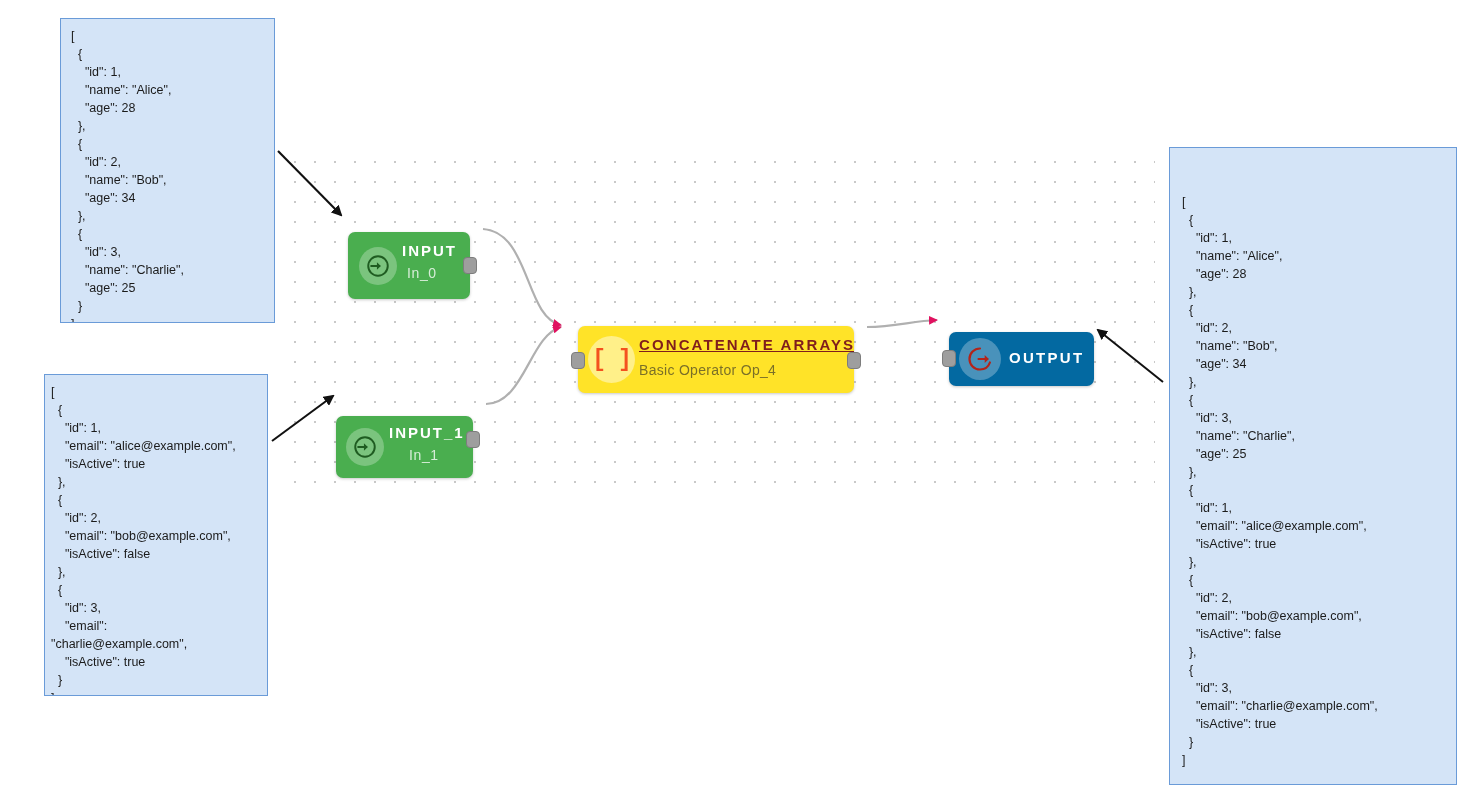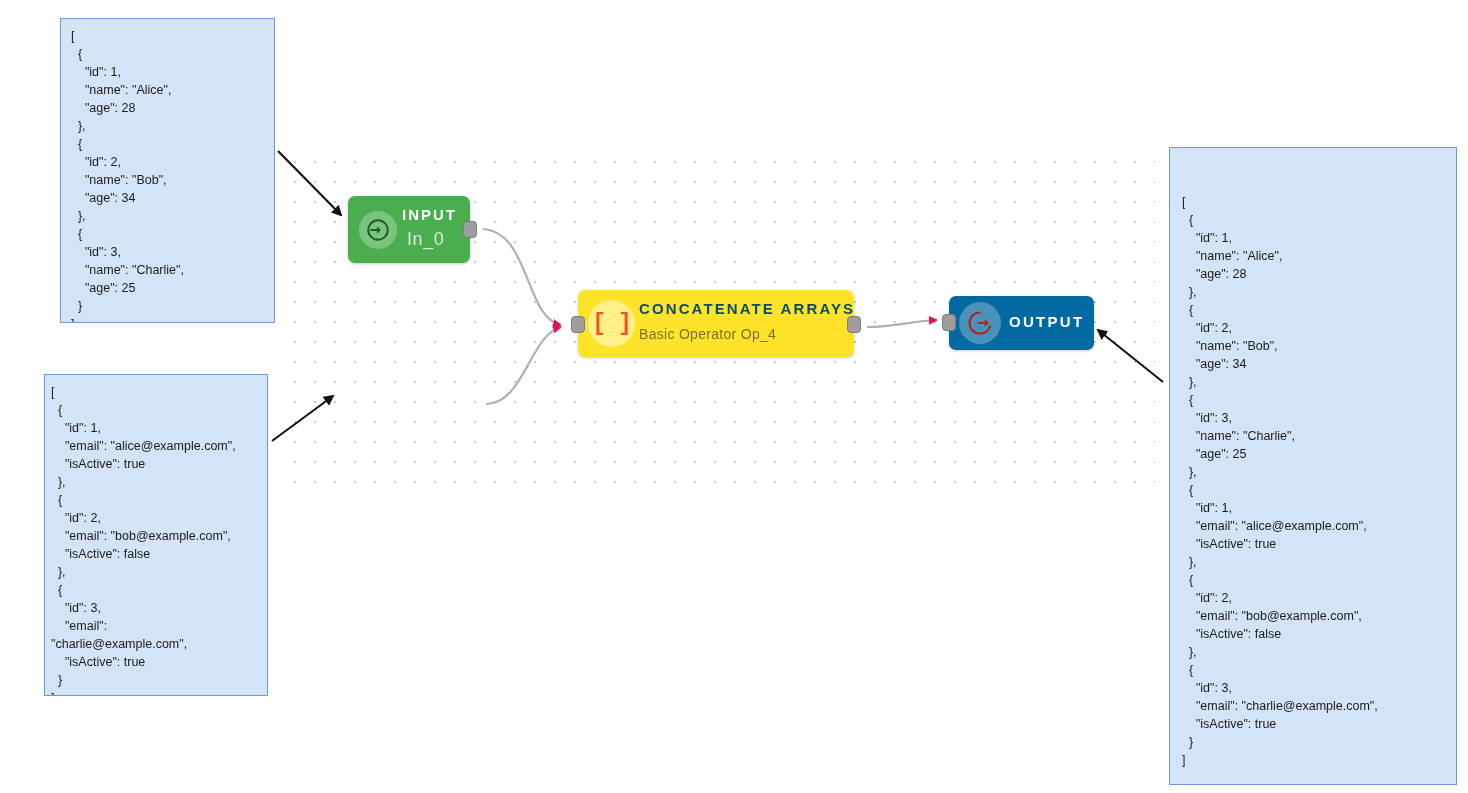--- a/index.html
+++ b/index.html
@@ -65,20 +65,21 @@
     padding: 45px 12px 8px 12px;
   }
 
   
   .node {
     position: absolute;
     box-sizing: border-box;
     border-radius: 7px;
     box-shadow: 0 1px 3px rgba(0,0,0,0.22);
     overflow: visible;
+    margin-top: 36px;
   }
   .node-inner {
     position: relative;
     width: 100%;
     height: 100%;
     border-radius: 7px;
     overflow: hidden;
   }
   .node-icon-disc {
     position: absolute;
@@ -92,21 +93,21 @@
     position: absolute;
     color: #ffffff;
     font-weight: bold;
     letter-spacing: 2px;
     font-size: 15px;
     white-space: nowrap;
   }
   .node-sub {
     position: absolute;
     color: rgba(255,255,255,0.78);
-    font-size: 18px;
+    font-size: 14px;
     letter-spacing: 0.6px;
     white-space: nowrap;
   }
 
   
   .node-input { background: #4aae4f; }
   .node-input .node-icon-disc { background: rgba(255,255,255,0.27); }
 
   #node-in0 { left: 348px; top: 196px; width: 122px; height: 67px; }
   #node-in0 .node-icon-disc { left: 11px; top: 15px; width: 38px; height: 38px; }
@@ -129,25 +130,26 @@
   }
   #node-op .op-bracket {
     color: #f4511e;
     font-family: "Liberation Mono", monospace;
     font-size: 23px;
     font-weight: bold;
     letter-spacing: -1px;
   }
   #node-op .node-title {
     left: 61px; top: 10px;
-    color: #0c4a6e;
+    color: #7f1d1d;
     letter-spacing: 2.1px;
     font-size: 15px;
     width: 210px;
     text-align: center;
+    text-decoration: underline;
   }
   #node-op .node-sub {
     left: 61px; top: 36px;
     color: rgba(40,40,40,0.62);
     font-size: 14px;
     width: 210px;
     text-align: left;
     letter-spacing: 0.3px;
   }
 
@@ -223,20 +225,34 @@
           <path d="M5 12 H14" fill="none" stroke="#1f5c21" stroke-width="1.8"></path>
           <path d="M11 8.5 L14.6 12 L11 15.5 Z" fill="#1f5c21"></path>
         </svg>
       </div>
       <div class="node-title">INPUT</div>
       <div class="node-sub">In_0</div>
     </div>
     <div class="port" style="right:-7px; top:25px;"></div>
   </div>
 
+  <div class="node node-input" id="node-in1">
+    <div class="node-inner">
+      <div class="node-icon-disc">
+        <svg width="26" height="26" viewBox="0 0 24 24" aria-hidden="true">
+          <circle cx="12" cy="12" r="9" fill="none" stroke="#1f5c21" stroke-width="1.8"></circle>
+          <path d="M5 12 H14" fill="none" stroke="#1f5c21" stroke-width="1.8"></path>
+          <path d="M11 8.5 L14.6 12 L11 15.5 Z" fill="#1f5c21"></path>
+        </svg>
+      </div>
+      <div class="node-title">INPUT_1</div>
+      <div class="node-sub">In_1</div>
+    </div>
+    <div class="port" style="right:-7px; top:15px;"></div>
+  </div>
 
   <div class="node" id="node-op">
     <div class="node-inner">
       <div class="node-icon-disc">
         <span class="op-bracket">[ ]</span>
       </div>
       <div class="node-title">CONCATENATE ARRAYS</div>
       <div class="node-sub">Basic Operator Op_4</div>
     </div>
     <div class="port" style="left:-7px; top:26px;"></div>

